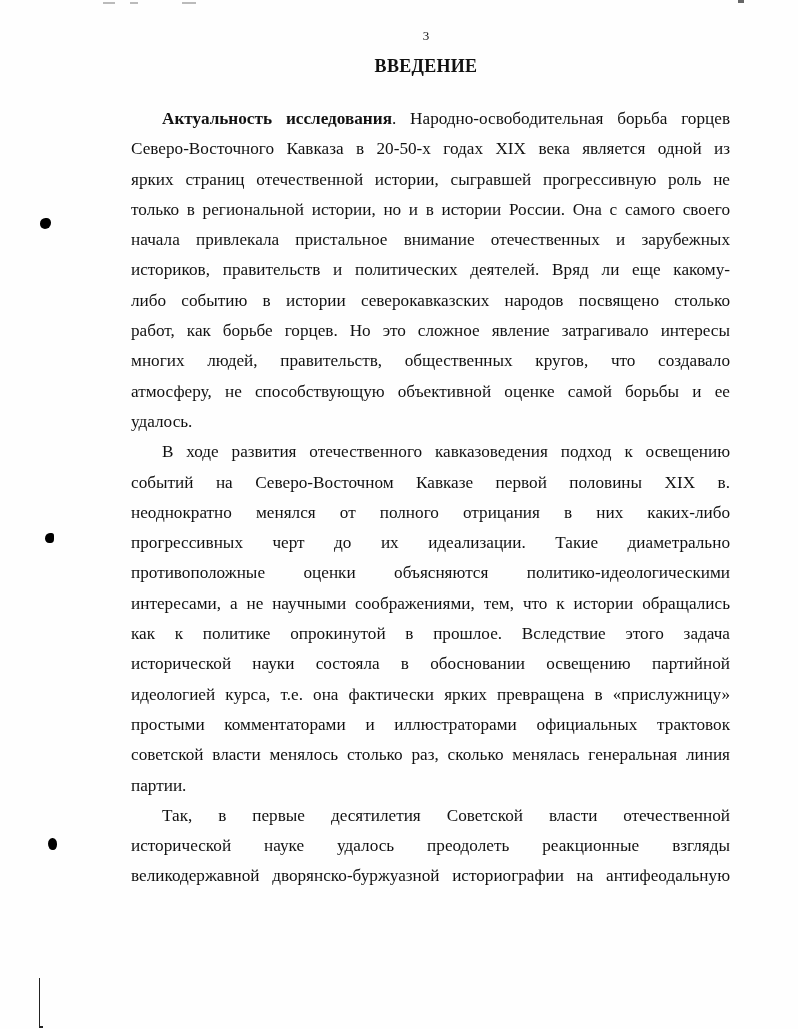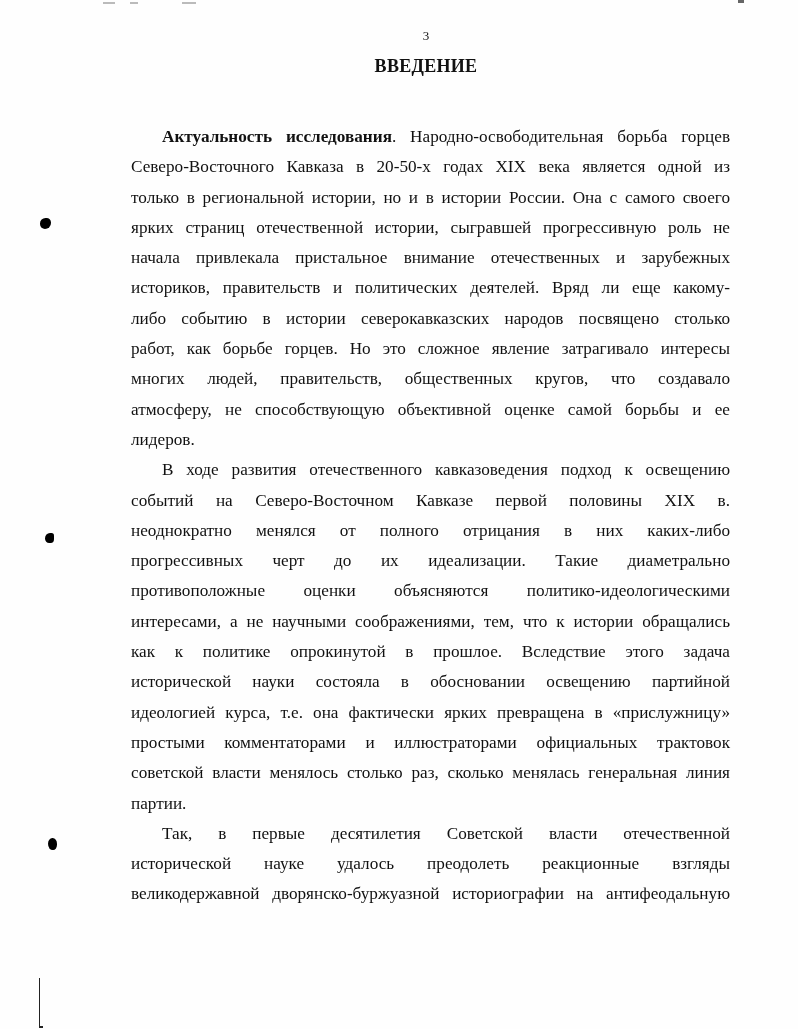--- a/index.html
+++ b/index.html
@@ -11,21 +11,21 @@
     }
     .page-number {
       position: absolute; left: 0; width: 852px; top: 28px;
       text-align: center; font-size: 13px;
     }
     .heading {
       position: absolute; left: 0; width: 852px; top: 56px;
       text-align: center; font-size: 18px; font-weight: bold; letter-spacing: 0.3px;
     }
     .body-text {
-      position: absolute; left: 131px; top: 122px; width: 599px;
+      position: absolute; left: 131px; top: 104px; width: 599px;
       font-size: 17.2px; line-height: 30.3px; text-align: justify;
     }
     .line { display: block; height: 30.3px; white-space: nowrap; text-align-last: justify; text-align: justify; }
     .line.last { text-align-last: left; }
     .indent { padding-left: 31px; }
     .bold { font-weight: bold; }
     sup { font-size: 10px; line-height: 0; vertical-align: 6px; }
     .blot { position: absolute; background: #000; }
     .b1 { left: 40px; top: 218px; width: 11px; height: 11px; border-radius: 50% 40% 55% 45%; }
     .b2 { left: 45px; top: 533px; width: 9px; height: 10px; border-radius: 60% 30% 40% 50%; }
@@ -47,29 +47,29 @@
   <span class="top-marks tm3"></span>
   <span class="top-marks tm4"></span>
 
   <div class="page-number">3</div>
   <div class="heading">ВВЕДЕНИЕ</div>
 
   <div class="body-text">
 
     <span class="line indent"><span class="bold">Актуальность исследования</span><span>. Народно-освободительная борьба горцев</span></span>
     <span class="line">Северо-Восточного Кавказа в 20-50-х годах XIX века является одной из</span>
+    <span class="line">ярких страниц отечественной истории, сыгравшей прогрессивную роль не</span>
     <span class="line">только в региональной истории, но и в истории России. Она с самого своего</span>
-    <span class="line">ярких страниц отечественной истории, сыгравшей прогрессивную роль не</span>
     <span class="line">начала привлекала пристальное внимание отечественных и зарубежных</span>
     <span class="line">историков, правительств и политических деятелей. Вряд ли еще какому-</span>
     <span class="line">либо событию в истории северокавказских народов посвящено столько</span>
     <span class="line">работ, как борьбе горцев. Но это сложное явление затрагивало интересы</span>
     <span class="line">многих людей, правительств, общественных кругов, что создавало</span>
     <span class="line">атмосферу, не способствующую объективной оценке самой борьбы и ее</span>
-    <span class="line last">лидеров.</span>
+    <span class="line last">удалось.</span>
 
     <span class="line indent">В ходе развития отечественного кавказоведения подход к освещению</span>
     <span class="line">событий на Северо-Восточном Кавказе первой половины XIX в.</span>
     <span class="line">неоднократно менялся от полного отрицания в них каких-либо</span>
     <span class="line">прогрессивных черт до их идеализации. Такие диаметрально</span>
     <span class="line">противоположные оценки объясняются политико-идеологическими</span>
     <span class="line">интересами, а не научными соображениями, тем, что к истории обращались</span>
     <span class="line">как к политике опрокинутой в прошлое. Вследствие этого задача</span>
     <span class="line">исторической науки состояла в обосновании освещению партийной</span>
     <span class="line">идеологией курса, т.е. она фактически ярких превращена в «прислужницу»</span>

